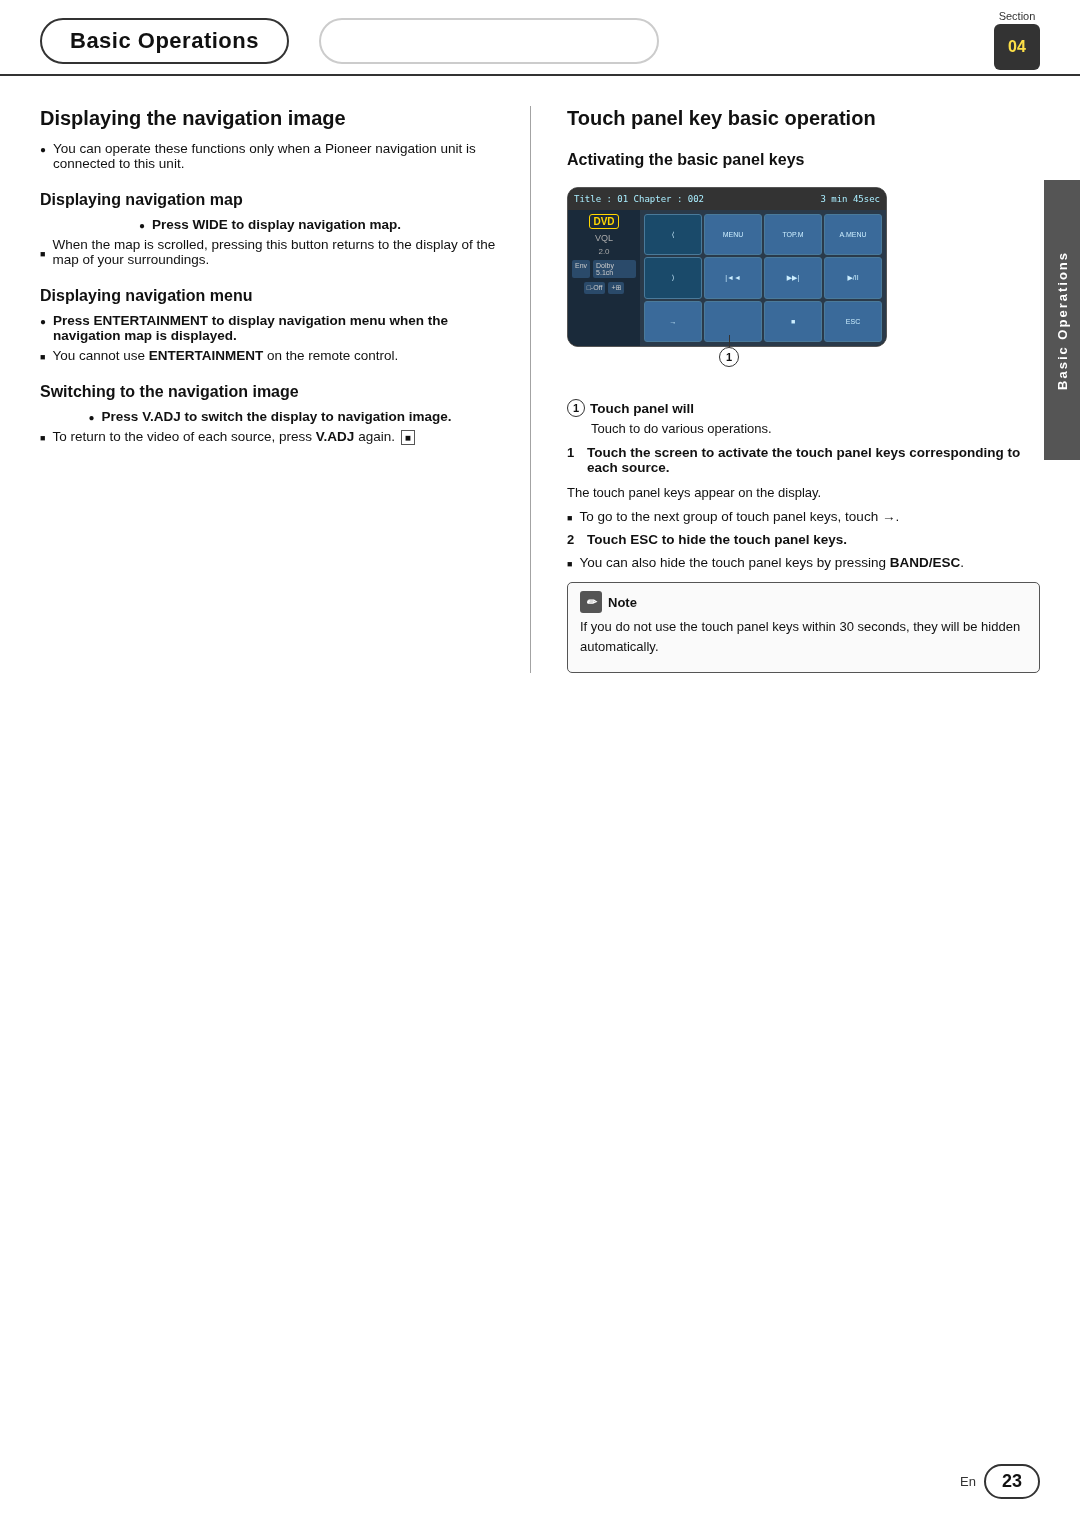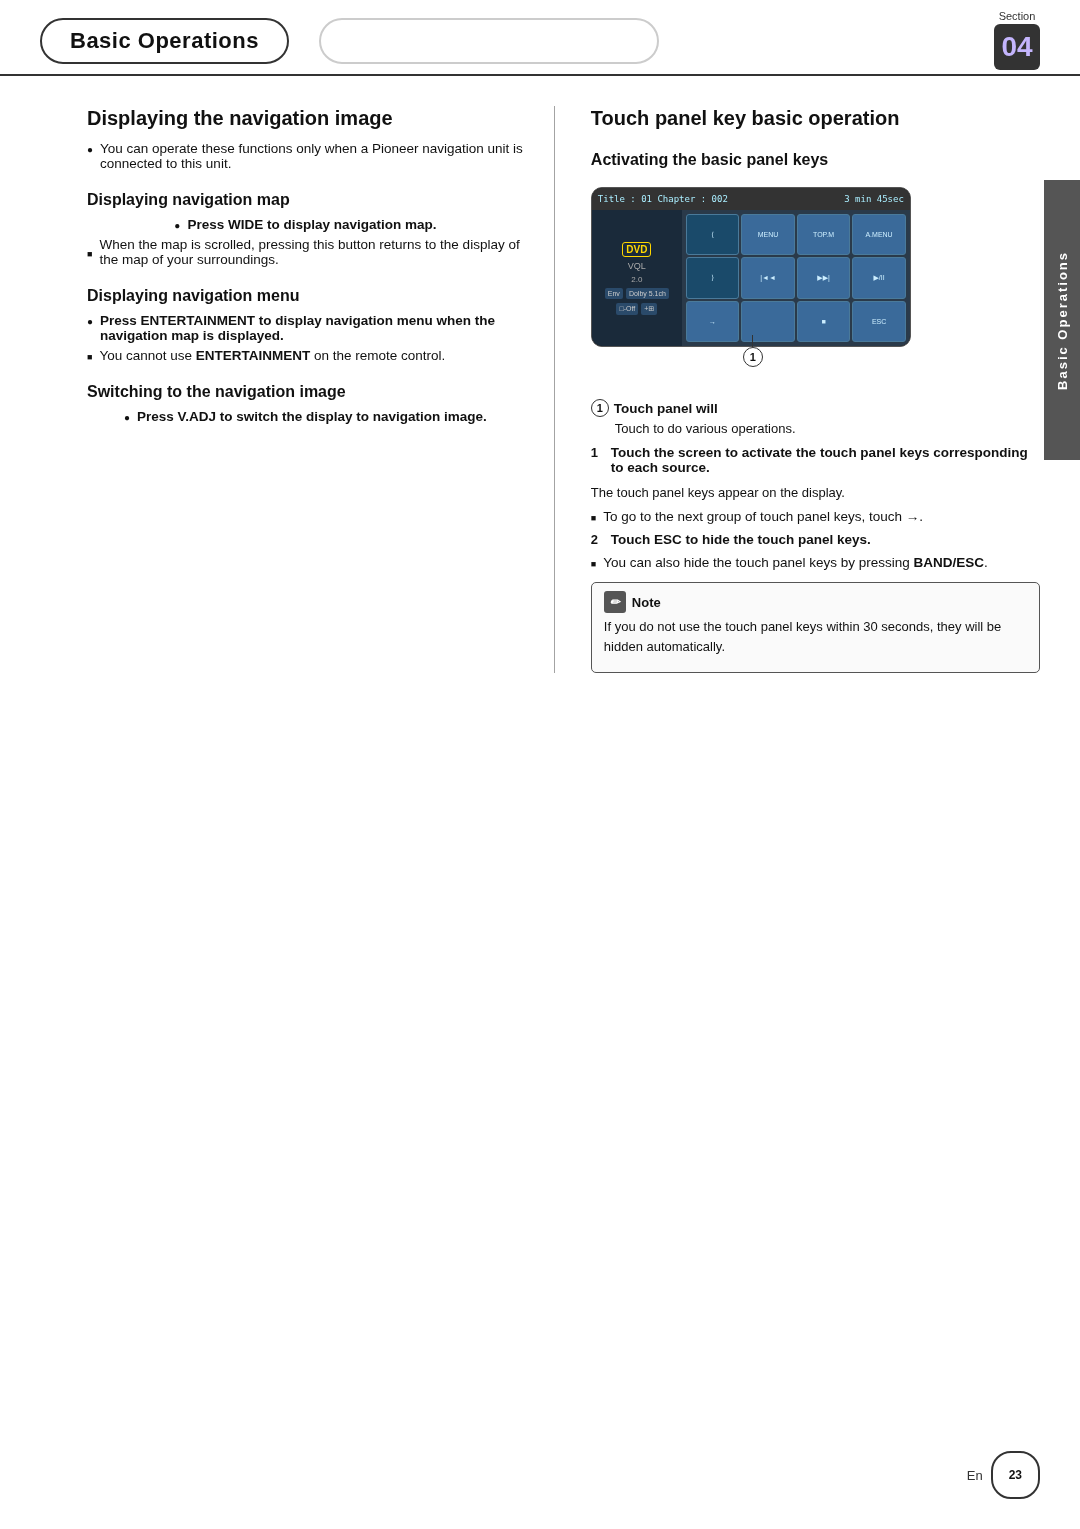--- a/index.html
+++ b/index.html
@@ -37,22 +37,22 @@
       flex-direction: column;
       align-items: center;
     }
     .header-section-label {
       font-size: 11px;
       color: #333;
       margin-bottom: 2px;
     }
     .header-section-number {
       background: #333;
-      color: #c4b5fd;
-      font-size: 28px;
+      color: #fde047;
+      font-size: 16px;
       font-weight: bold;
       width: 46px;
       height: 46px;
       display: flex;
       align-items: center;
       justify-content: center;
       border-radius: 6px;
     }
     .header-oval {
       border: 2px solid #ccc;
@@ -83,21 +83,20 @@
       text-orientation: mixed;
       transform: rotate(180deg);
       letter-spacing: 2px;
     }
 
     
     .main-content {
       display: flex;
       padding: 30px 40px 30px 40px;
       gap: 0;
-      margin-left: 47px;
     }
 
     
     .left-col {
       width: 490px;
       padding-right: 30px;
     }
 
     
     .right-col {
@@ -176,26 +175,26 @@
     .tp-top-bar-text {
       color: #aef;
       font-size: 9px;
       font-family: monospace;
     }
     .tp-body {
       display: flex;
       height: calc(100% - 22px);
     }
     .tp-left-panel {
-      width: 90px;
+      width: 72px;
       background: #1a2a3a;
       display: flex;
       flex-direction: column;
       align-items: center;
-      justify-content: center;
+      justify-content: flex-start;
       gap: 4px;
       padding: 4px;
     }
     .tp-dvd-logo {
       color: #ffd700;
       font-size: 10px;
       font-weight: bold;
       border: 1px solid #ffd700;
       padding: 1px 3px;
       border-radius: 3px;
@@ -298,22 +297,22 @@
       align-items: center;
       gap: 8px;
     }
     .footer-lang {
       font-size: 13px;
       color: #333;
     }
     .footer-page {
       border: 2px solid #333;
       border-radius: 20px;
-      padding: 15px 16px;
-      font-size: 12px;
+      padding: 5px 16px;
+      font-size: 18px;
       font-weight: bold;
     }
     .img-callout-circle {
       width: 20px;
       height: 20px;
       border: 1.5px solid #333;
       border-radius: 50%;
       background: #fff;
       display: flex;
       align-items: center;
@@ -379,20 +378,26 @@
     <div class="bullet-square">
       <span>
         <span>You cannot use </span><strong>ENTERTAINMENT</strong><span> on the remote control.</span>
       </span>
     </div>
 
     <h3 class="subsection-title">Switching to the navigation image</h3>
 
     <div class="bullet-circle">
       <span><strong>Press V.ADJ to switch the display to navigation image.</strong></span>
+    </div>
+    <div class="bullet-square">
+      <span>
+        <span>To return to the video of each source, press </span><strong>V.ADJ</strong><span> again.</span>
+        <span style="font-size:10px; border:1px solid #555; padding:1px 3px; margin-left:2px; vertical-align:middle;">■</span>
+      </span>
     </div>
 
   </div>
 
   <div class="right-col">
 
     <h2 class="section-title">Touch panel key basic operation</h2>
 
     <h3 class="subsection-title">Activating the basic panel keys</h3>
 

